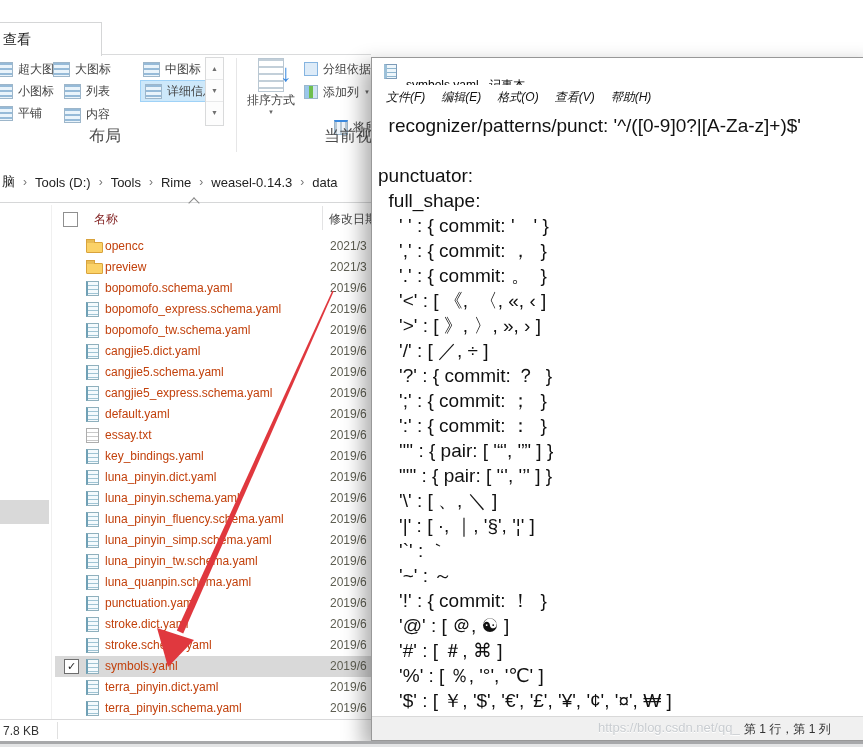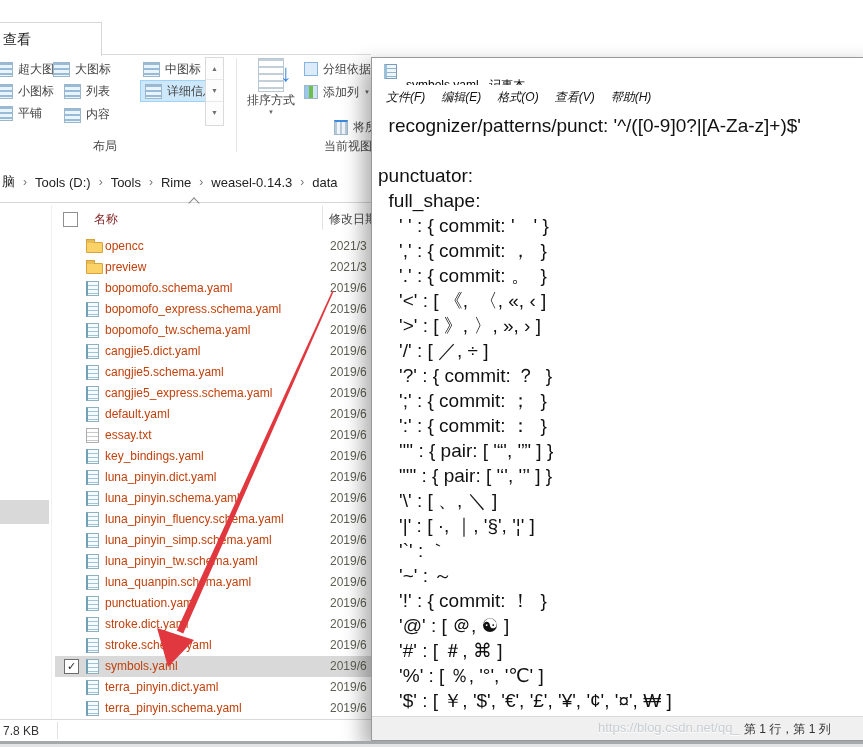--- a/index.html
+++ b/index.html
@@ -16,21 +16,21 @@
   .tab-view span{position:absolute;left:28px;top:8px;}
 
   
   .vitem{position:absolute;height:20px;display:flex;align-items:center;gap:5px;font-size:12px;color:#444;white-space:nowrap;}
   .vicon{width:15px;height:13px;border:1px solid #9db6ca;background:#eaf4fb;flex:0 0 auto;
          background-image:repeating-linear-gradient(to bottom,rgba(122,167,204,.75) 0 2px,transparent 2px 5px);}
   .vitem.sel{background:#cde8fa;border:1px solid #9fd2f7;padding:0 4px;height:20px;}
   .scrollcol{position:absolute;left:205px;top:57px;width:17px;height:67px;border:1px solid #d9dadb;background:#fdfdfd;}
   .scrollcol div{height:21px;border-bottom:1px solid #e8e9ea;text-align:center;font-size:7px;color:#707070;line-height:21px;}
   .scrollcol div:last-child{border-bottom:none;}
-  .grouplabel{position:absolute;top:138px;font-size:12px;color:#4a4a4a;}
+  .grouplabel{position:absolute;top:126px;font-size:16px;color:#4a4a4a;}
   .vsep{position:absolute;left:236px;top:58px;width:1px;height:94px;background:#e6e6e7;}
 
   
   .sortbtn{position:absolute;left:243px;top:58px;width:56px;height:78px;text-align:center;font-size:12px;color:#444;}
   .sorticon{position:relative;width:24px;height:32px;margin:0 auto;background:#fff;border:1px solid #b9c7d2;
             background-image:repeating-linear-gradient(to bottom,#c2cfd9 0 2px,transparent 2px 7px);}
   .sorticon i{position:absolute;right:-9px;top:-2px;font-style:normal;font-size:24px;color:#3b8ae0;line-height:32px;}
   .ddrow{position:absolute;left:296px;height:18px;display:flex;align-items:center;gap:5px;font-size:12px;color:#444;white-space:nowrap;margin-left:8px;}
   .sicon{width:12px;height:12px;flex:0 0 auto;}
   .icon-group{border:1px solid #85b4e0;background:#ddebf8;}

